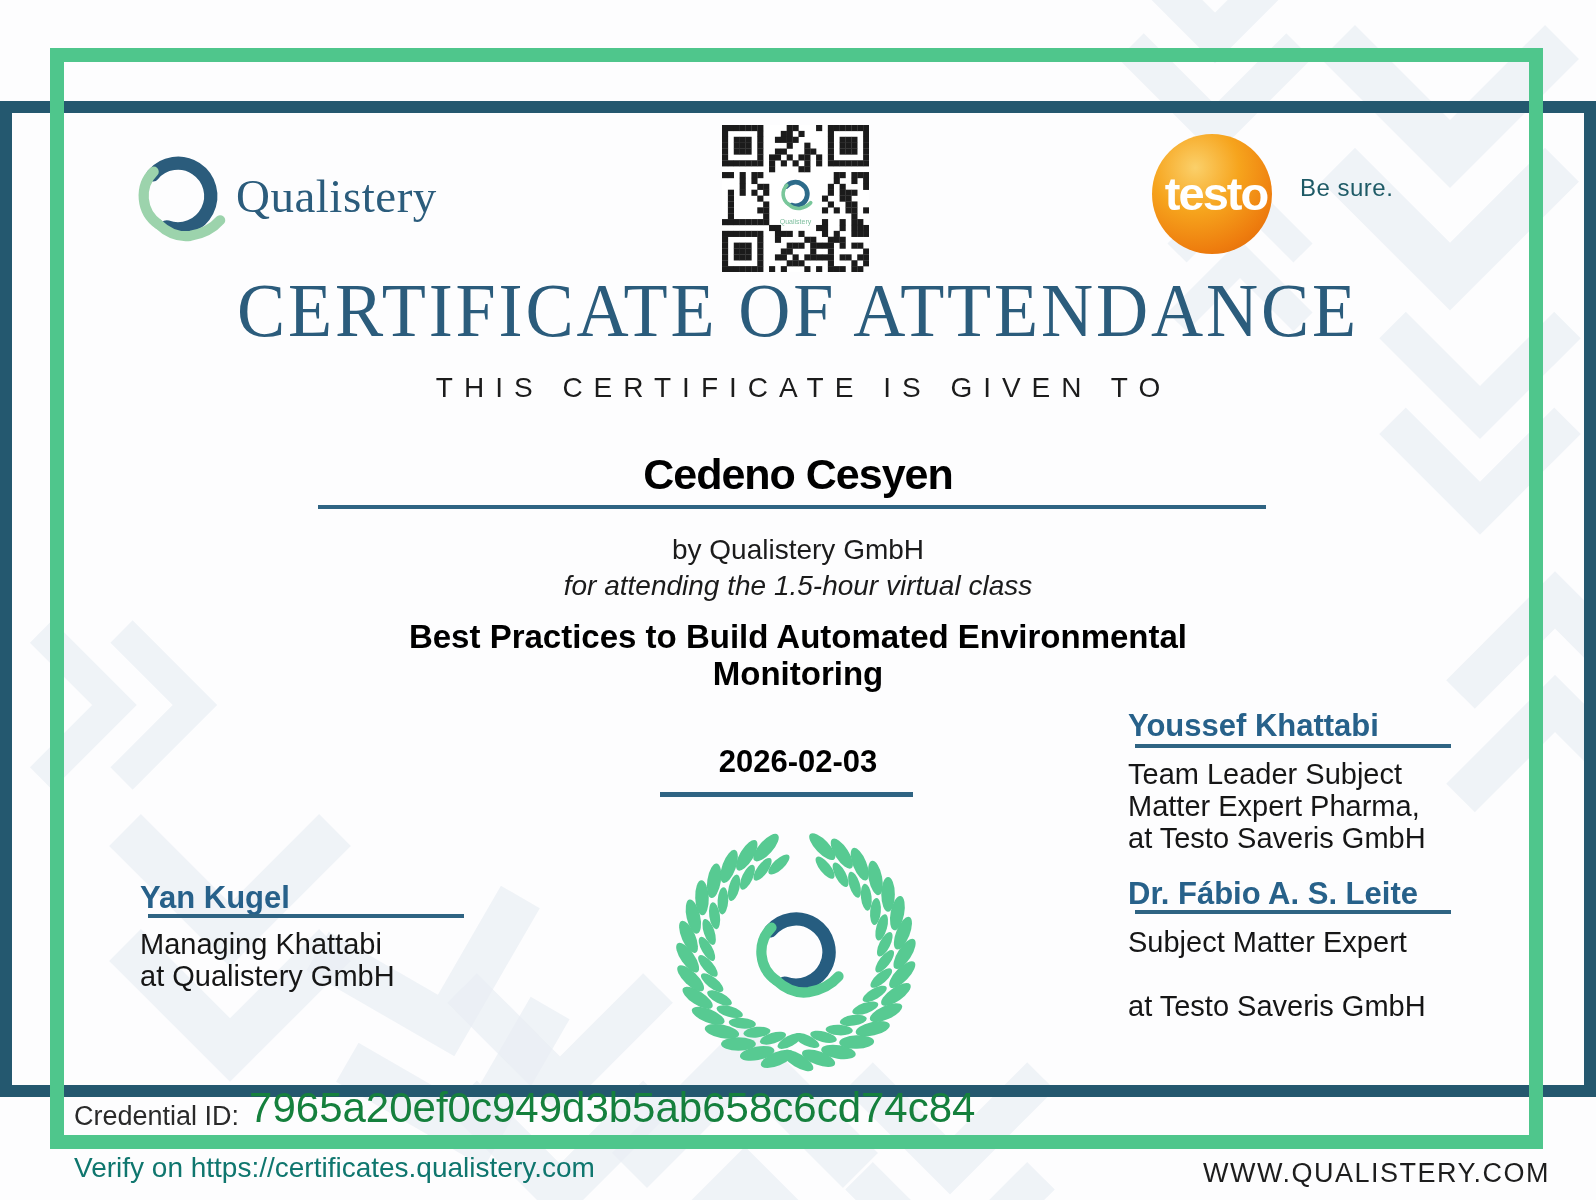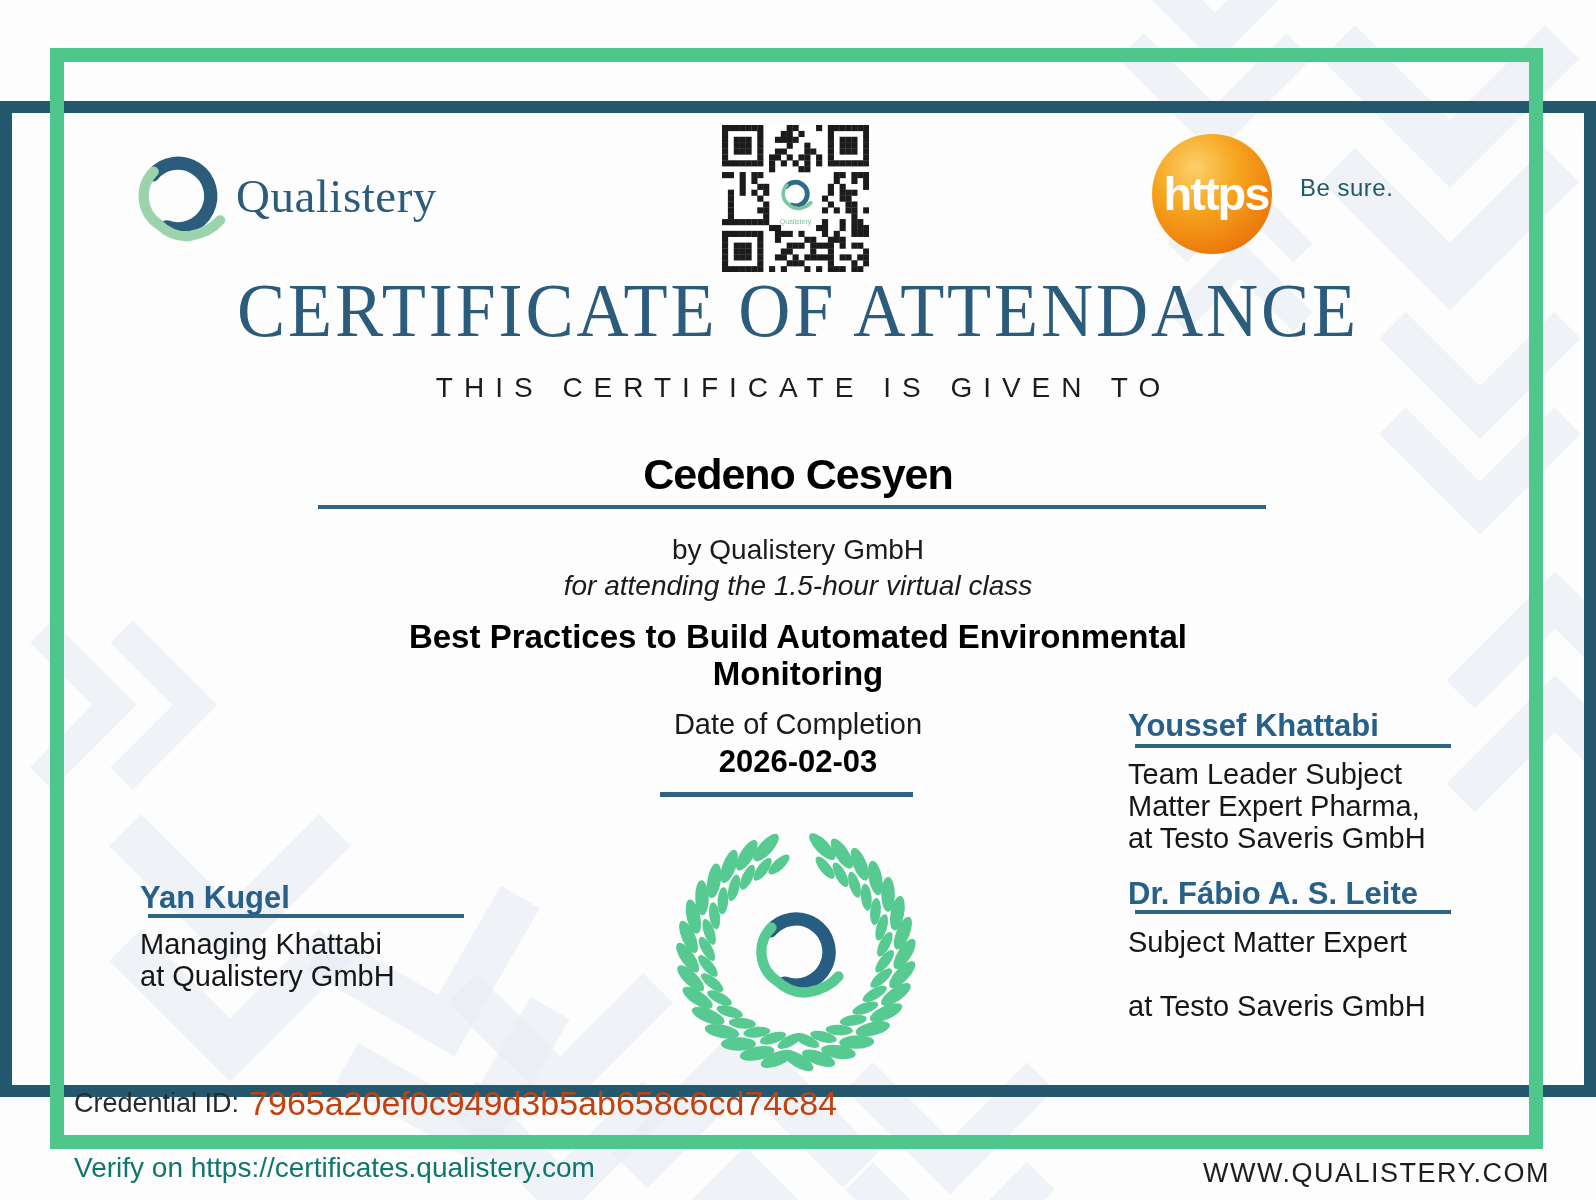--- a/index.html
+++ b/index.html
@@ -42,23 +42,23 @@
   #leaves{fill:var(--laurel,#57ca92);}
   
   .sigblock{position:absolute;white-space:nowrap;}
   .sig-name{font-size:31px;font-weight:bold;color:var(--teal,#27618a);}
   .sig-role{font-size:29px;color:#161616;}
   .sl{left:140px;width:332px;} .sr{left:1128px;width:330px;}
   .rule-sl{left:148px;top:914px;width:316px;height:4px;}
   .rule-sr1{left:1135px;top:744px;width:316px;height:4px;}
   .rule-sr2{left:1135px;top:910px;width:316px;height:4px;}
   
-  .cred{left:74px;top:1084px;display:flex;align-items:center;gap:10px;white-space:nowrap;}
+  .cred{left:74px;top:1084px;display:flex;align-items:flex-end;gap:10px;white-space:nowrap;}
   .cred-label{font-size:27px;color:#2a2a2a;}
-  .cred-value{font-size:34px;color:#c2410c;}
+  .cred-value{font-size:42px;color:#15803d;}
   .verify{left:74px;top:1152px;font-size:28px;color:#0f766e;}
   .website{right:46px;top:1158px;font-size:27px;letter-spacing:1.5px;color:#1d1d1d;}
 </style>
 </head>
 <body>
 
 <div class="page">
 
   <svg width="0" height="0" style="position:absolute" aria-hidden="true">
     <defs>
@@ -381,35 +381,34 @@
         <rect x="135.24" y="141.12" width="6.13" height="6.13"></rect>
       </g>
     <rect x="49" y="49" width="49" height="49" fill="#ffffff" rx="4"></rect>
     <g style="--qg:#79c79b;--qnavy:#2d6b8a">
       <use href="#qmark" x="55.5" y="51" width="36" height="36"></use>
     </g>
     <text id="qr-label" x="73.5" y="99" text-anchor="middle" font-size="7" fill="#7fbf9f">Qualistery</text>
   </svg>
 
   <div class="abs testo-ball"></div>
-  <div class="abs testo-word">https</div>
+  <div class="abs testo-word">testo</div>
   <div class="abs besure">Be sure.</div>
 
   <div class="abs cline title">CERTIFICATE OF ATTENDANCE</div>
   <div class="abs cline given-to">THIS CERTIFICATE IS GIVEN TO</div>
   <div class="abs cline recipient">Cedeno Cesyen</div>
   <div class="rule rule-name"></div>
 
   <div class="abs cline byline l1">by Qualistery GmbH</div>
   <div class="abs cline byline l2">for attending the 1.5-hour virtual class</div>
 
   <div class="abs cline course c1">Best Practices to Build Automated Environmental</div>
   <div class="abs cline course c2">Monitoring</div>
 
-  <div class="abs cline date-label">Date of Completion</div>
   <div class="abs cline date-value">2026-02-03</div>
   <div class="rule rule-date"></div>
 
   <svg class="abs wreath" viewBox="-130 -130 260 260">
     <g id="leaves">
         <ellipse cx="27.1" cy="-108.7" rx="18" ry="7" transform="rotate(46.0 27.1 -108.7)"></ellipse>
         <ellipse cx="30.0" cy="-87.0" rx="14" ry="5.5" transform="rotate(51.0 30.0 -87.0)"></ellipse>
         <ellipse cx="47.3" cy="-101.5" rx="18" ry="7" transform="rotate(57.0 47.3 -101.5)"></ellipse>
         <ellipse cx="46.0" cy="-79.7" rx="14" ry="5.5" transform="rotate(62.0 46.0 -79.7)"></ellipse>
         <ellipse cx="65.8" cy="-90.6" rx="18" ry="7" transform="rotate(68.0 65.8 -90.6)"></ellipse>

